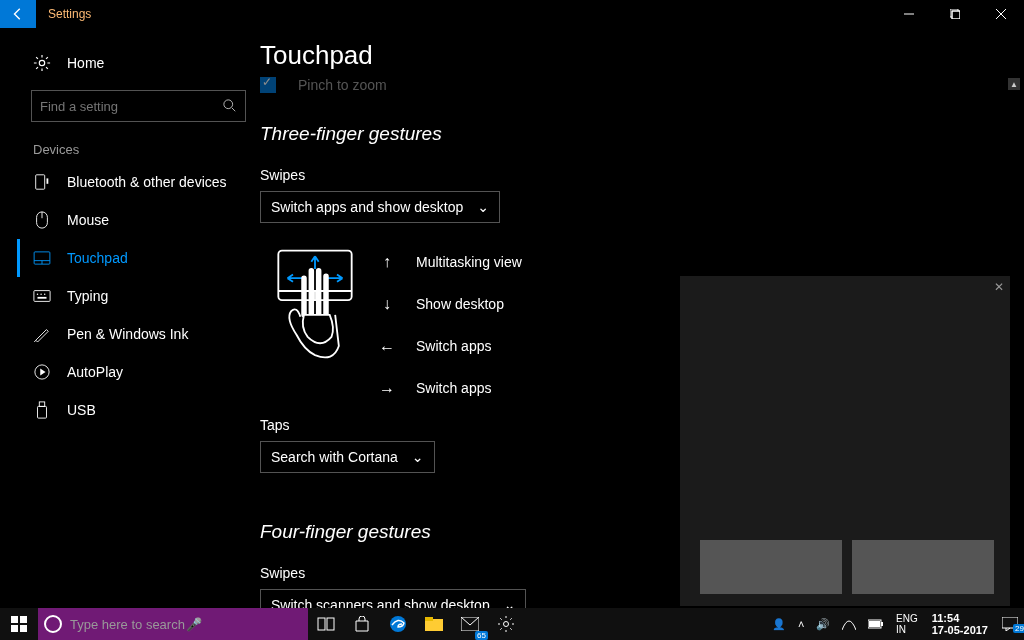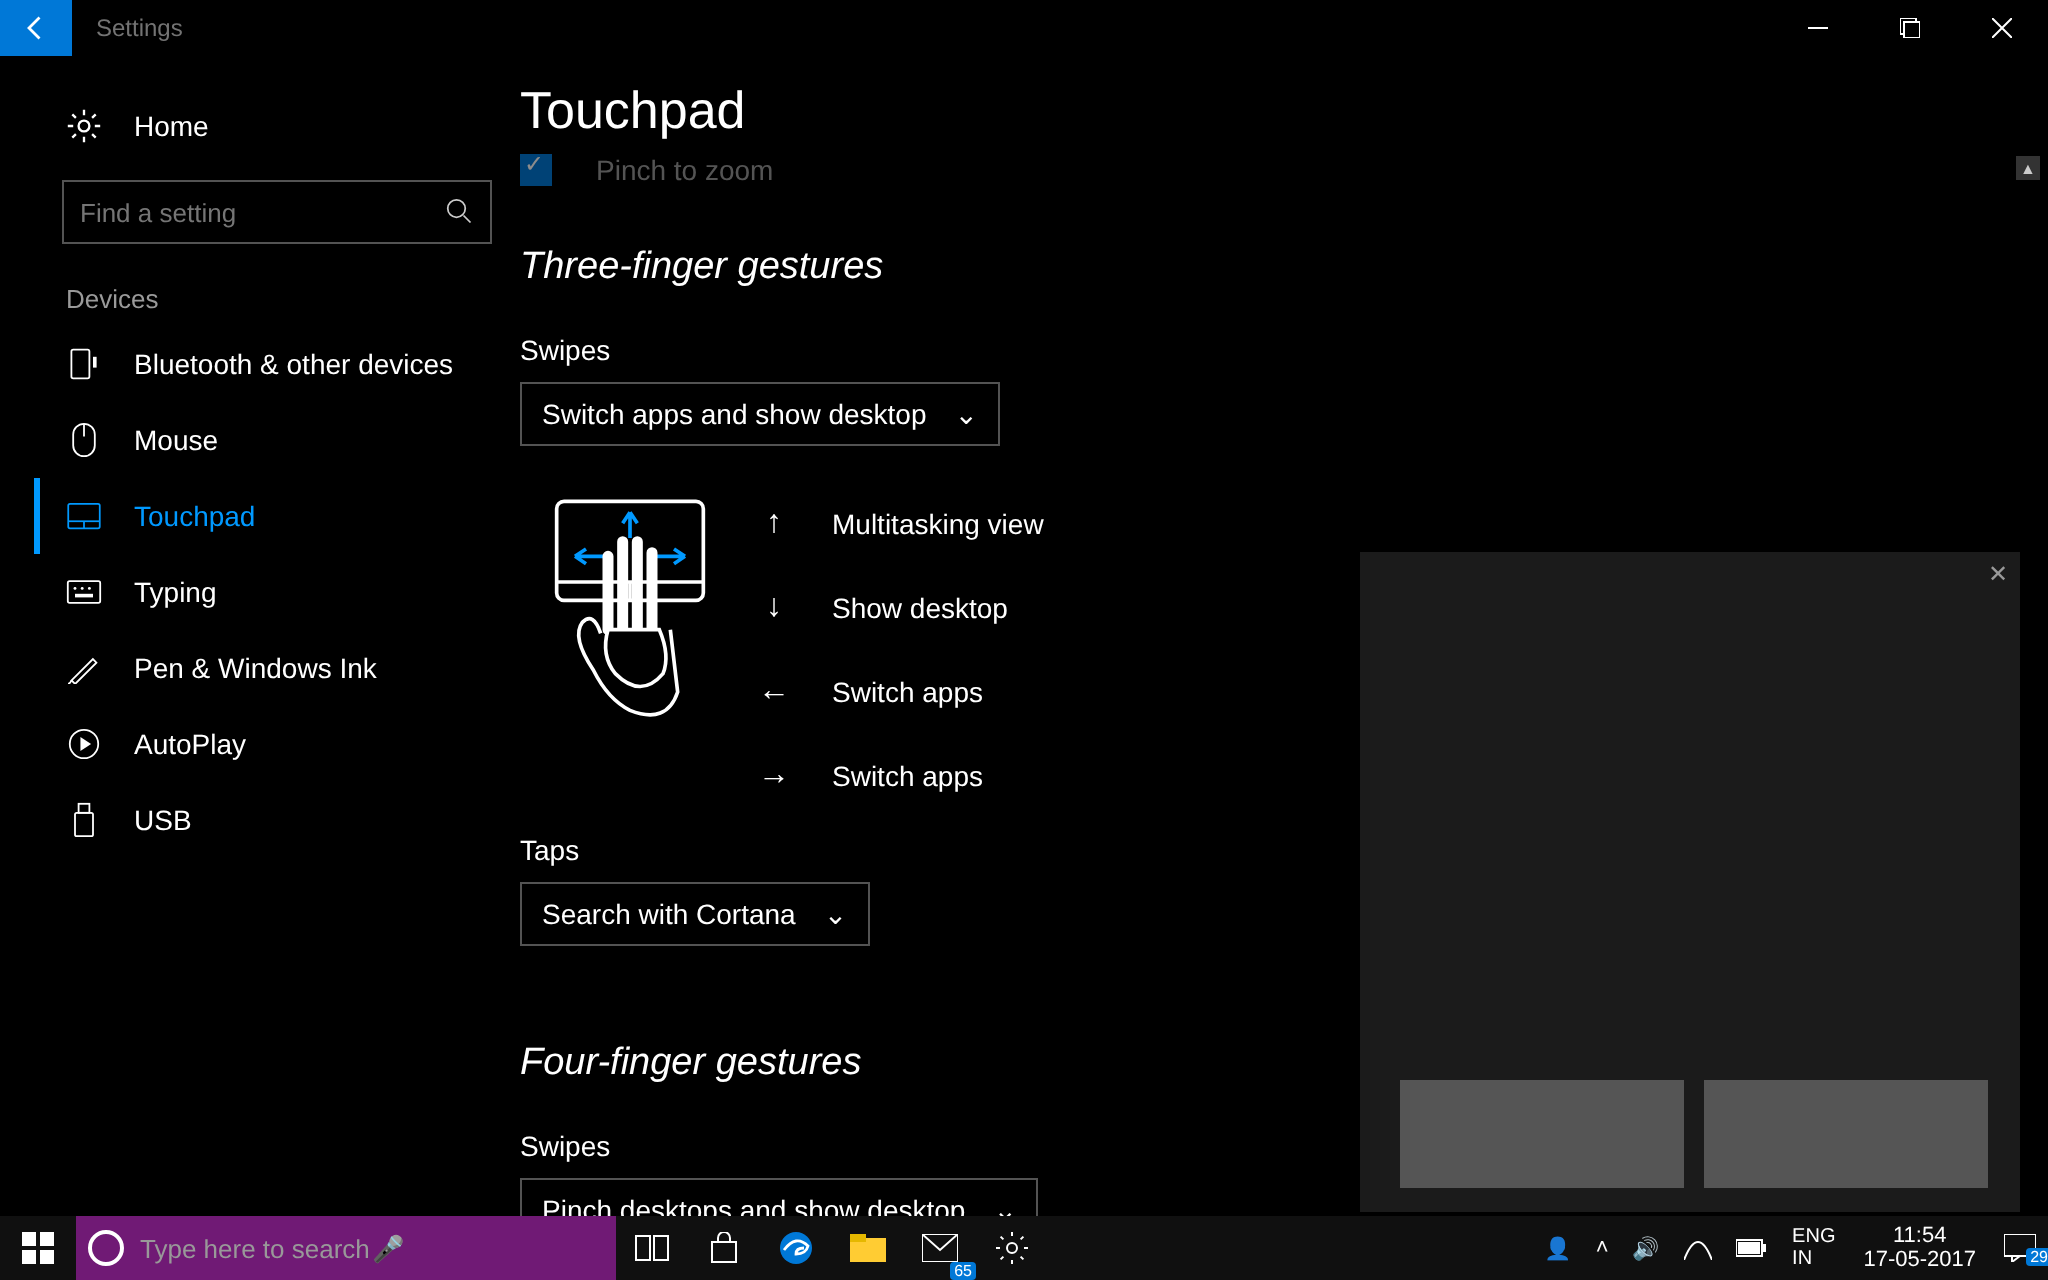--- a/index.html
+++ b/index.html
@@ -2,21 +2,21 @@
 <html><head>
 <meta charset="utf-8">
 <style>
 * { margin: 0; padding: 0; box-sizing: border-box; font-family: "Segoe UI", sans-serif; }
 body { background: #000; color: #fff; width: 1024px; height: 640px; overflow: hidden; position: relative; }
 
 
 .titlebar { height: 28px; display: flex; align-items: center; background: #000; }
 .back-btn { width: 36px; height: 28px; background: #0078d7; display: flex; align-items: center; justify-content: center; }
 .back-btn svg { width: 14px; height: 14px; }
-.title-text { margin-left: 12px; font-size: 12px; color: #737373; }
+.title-text { margin-left: 12px; font-size: 12px; color: #fdba74; }
 .win-ctrls { margin-left: auto; display: flex; }
 .win-ctrl { width: 46px; height: 28px; display: flex; align-items: center; justify-content: center; }
 .win-ctrl svg { width: 10px; height: 10px; stroke: #fff; stroke-width: 1; fill: none; }
 
 
 .content { display: flex; height: 580px; }
 .sidebar { width: 260px; padding-top: 18px; padding-left: 17px; }
 .home-row { display: flex; align-items: center; padding: 8px 16px; margin-bottom: 10px; }
 .home-row .icon { width: 18px; height: 18px; margin-right: 16px; }
 .home-row span { font-size: 14px; }
@@ -56,21 +56,21 @@
 
 .taskbar { position: absolute; bottom: 0; left: 0; right: 0; height: 32px; background: #101010; display: flex; align-items: center; }
 .start { width: 38px; height: 32px; display: flex; align-items: center; justify-content: center; }
 .search-tb { display: flex; align-items: center; background: #701a75; height: 32px; width: 270px; padding: 0 6px; }
 .search-tb .cicon { width: 18px; height: 18px; border: 2px solid #fff; border-radius: 50%; margin-right: 8px; }
 .search-tb span { color: #999; font-size: 13px; flex: 1; }
 .tb-icons { display: flex; align-items: center; height: 32px; }
 .tb-icon { width: 36px; height: 32px; display: flex; align-items: center; justify-content: center; font-size: 14px; }
 .tray { margin-left: auto; display: flex; align-items: center; font-size: 11px; color: #fff; }
 .tray-item { padding: 0 6px; }
-.tray .dt { text-align: center; line-height: 1.1; padding: 0 8px; }
+.tray .dt { text-align: left; line-height: 1.1; padding: 0 8px; font-weight: bold; }
 
 svg { display: block; }
 </style>
 </head>
 <body>
 
 <div class="titlebar">
   <div class="back-btn">
     <svg viewBox="0 0 16 16">
         <path d="M10 2 L4 8 L10 14" stroke="#fff" stroke-width="1.6" fill="none"></path>
@@ -243,21 +243,21 @@
       <div class="label-sm">Taps</div>
       <div class="dropdown" style="min-width:134px">
         <span>Search with Cortana</span>
         <span class="chev">⌄</span>
       </div>
 
       <div style="height:30px"></div>
       <h2 class="section-title">Four-finger gestures</h2>
       <div class="label-sm">Swipes</div>
       <div class="dropdown" style="min-width:216px">
-        <span>Pinch desktops and show desktop</span>
+        <span>Switch scanners and show desktop</span>
         <span class="chev">⌄</span>
       </div>
 
       
     </div>
 
     <div class="scrollbar-area">
       <div class="scroll-up">▲</div>
     </div>
   </div>

